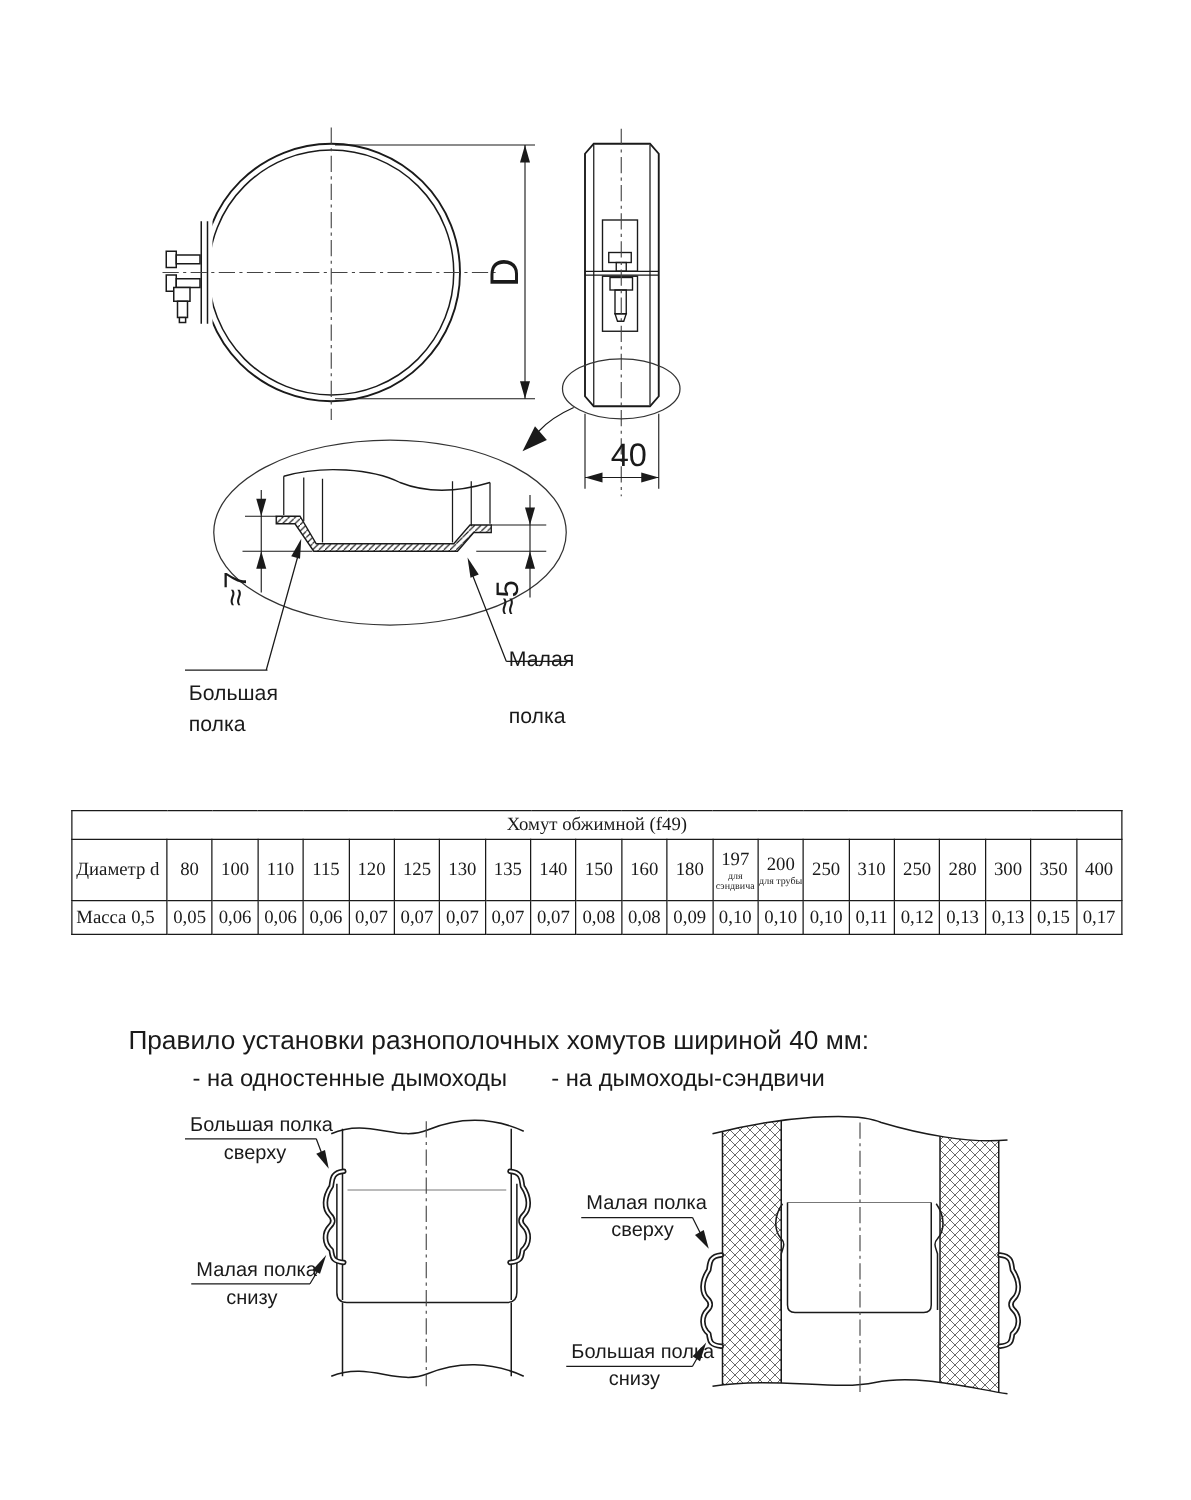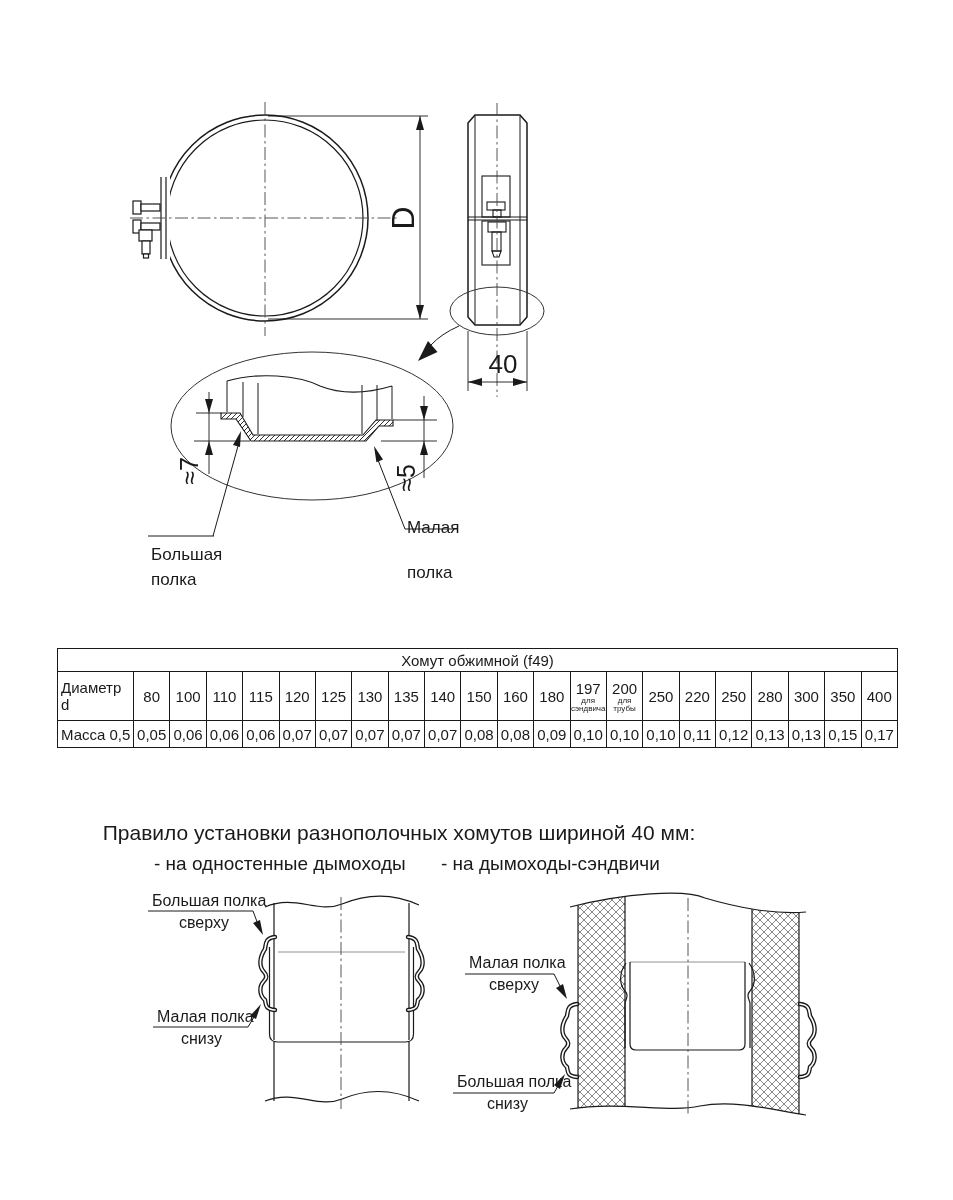--- a/index.html
+++ b/index.html
@@ -12,21 +12,21 @@
   .dim40{left:467px;top:349px;width:72px;text-align:center;font-size:26px;}
   .dim7{left:161px;top:456px;width:56px;height:30px;line-height:30px;font-size:25px;}
   .dim5{left:378px;top:463px;width:56px;height:30px;line-height:30px;font-size:25px;}
   .lbl17{font-size:17px;margin-top:32px;}
   .lbl16{font-size:16px;}
   .rulesTitle{left:49px;top:821px;width:700px;text-align:center;font-size:21px;}
   .subHead{font-size:19px;}
   
   #specTable{position:absolute;left:57px;top:648px;width:841px;border-collapse:collapse;
              table-layout:fixed;font-size:15px;}
-  #specTable td{border:1px solid #1a1a1a;text-align:center;padding:0;vertical-align:middle;}
+  #specTable td{border:1px solid #1a1a1a;text-align:center;padding:0;vertical-align:middle;font-family:Liberation Serif, serif;}
   #specTable td.titleCell{height:22px;}
   #specTable tr.diamRow td{height:48px;}
   #specTable tr.massRow td{height:26px;}
   #specTable td.lbl{text-align:left;padding-left:3px;}
   .dnote{font-size:8px;line-height:8px;}
 </style>
 </head>
 <body>
 
 <div id="canvas">
@@ -267,21 +267,21 @@
           </td>
       <td>
             <div>200</div>
             <div class="dnote">для трубы</div>
           </td>
       <td>
             <div>250</div>
             <div class="dnote"></div>
           </td>
       <td>
-            <div>220</div>
+            <div>310</div>
             <div class="dnote"></div>
           </td>
       <td>
             <div>250</div>
             <div class="dnote"></div>
           </td>
       <td>
             <div>280</div>
             <div class="dnote"></div>
           </td>

